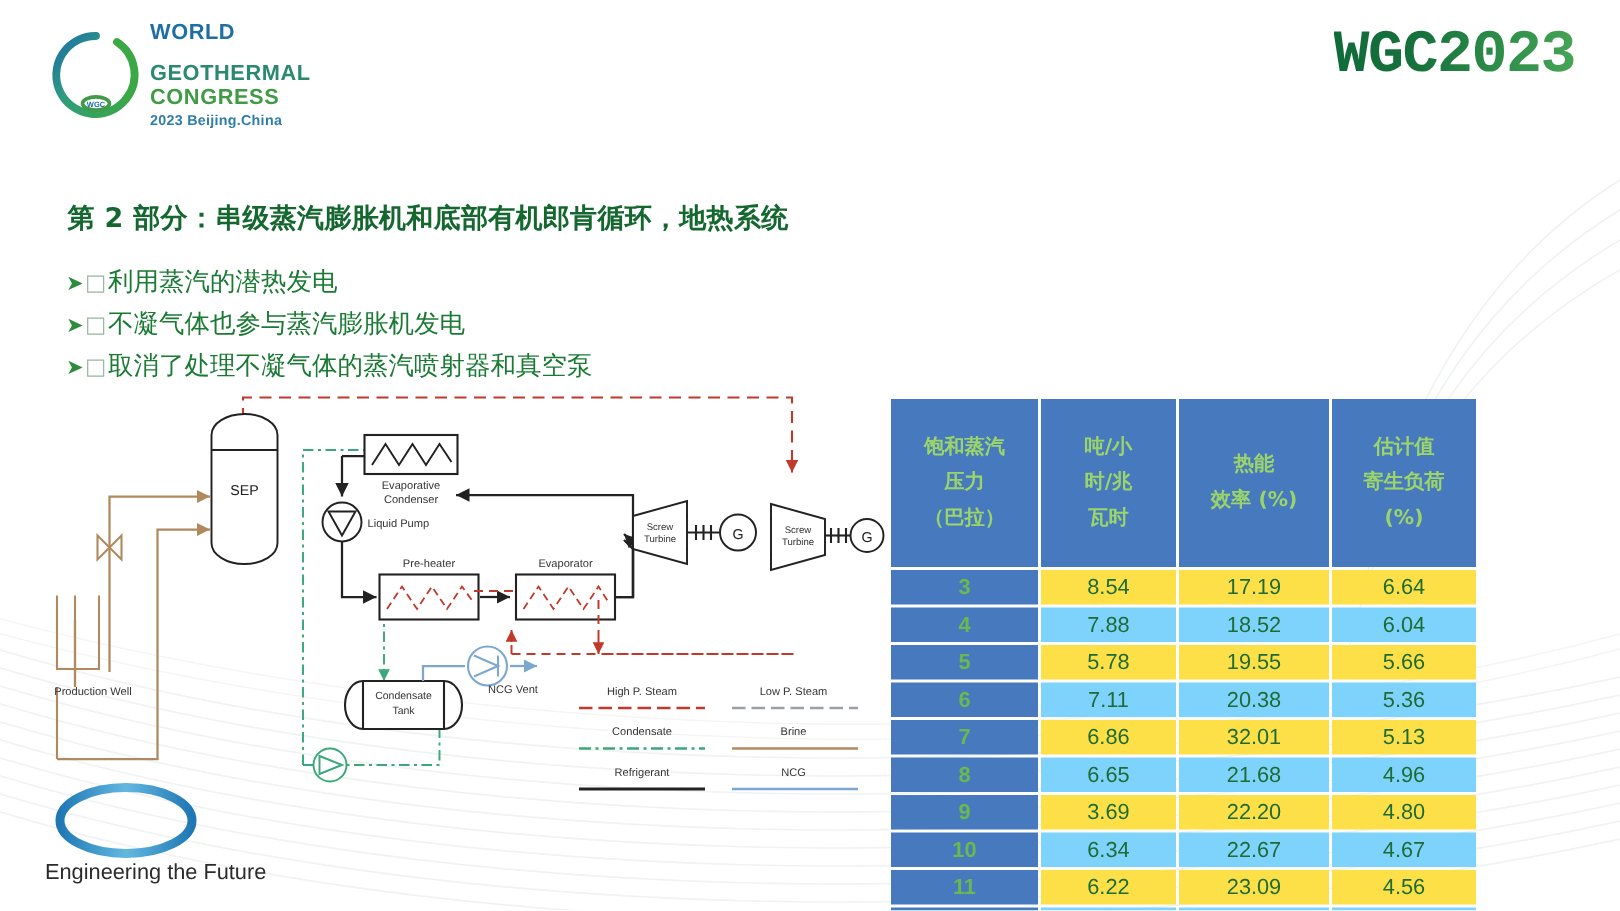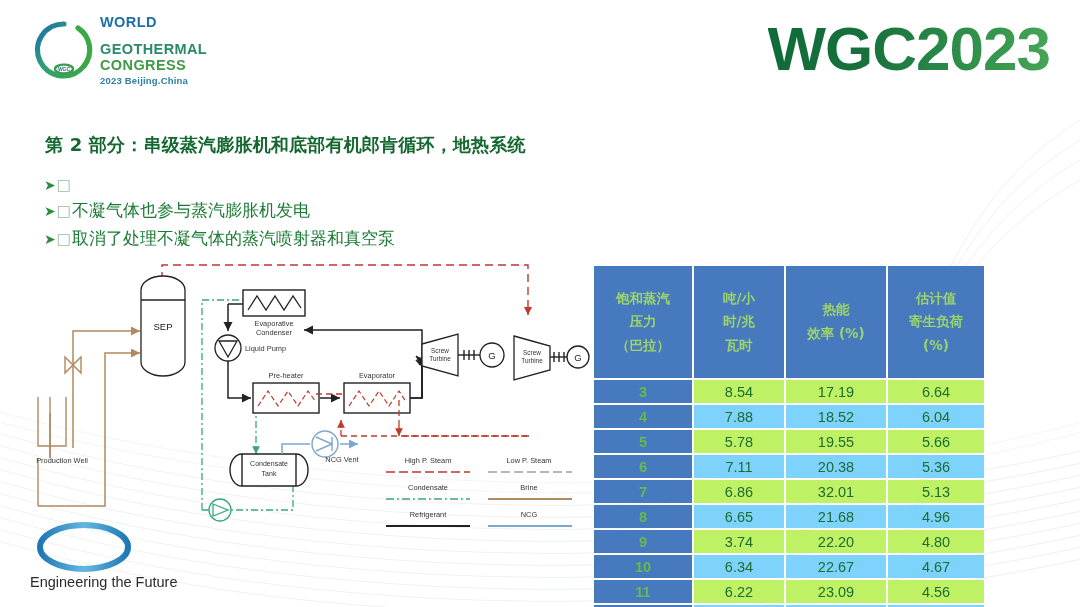--- a/index.html
+++ b/index.html
@@ -23,22 +23,22 @@
   .wgc-words .w1,.wgc-words .w2,.wgc-words .w3{
     font-family:"Liberation Sans",sans-serif;font-weight:bold;font-size:14.5px;letter-spacing:.4px;display:block;
   }
   .wgc-words .w1{color:#1d6fa5;}
   .wgc-words .w2{color:#2a8a6a;margin-top:12px;}
   .wgc-words .w3{color:#3f9b45;margin-top:2px;}
   .wgc-words .w4{display:block;font-size:9.5px;font-weight:bold;color:#2f7ea8;margin-top:3px;letter-spacing:.2px;}
 
   .wgc2023{
     position:absolute;right:30px;top:18px;
-    font-size:62px;font-weight:bold;letter-spacing:-1px;
-    font-family:Liberation Sans, sans-serif;
+    font-size:40px;font-weight:bold;letter-spacing:-1px;
+    font-family:Liberation Mono, monospace;
     background:linear-gradient(95deg,#0f6b3a 0%,#17713c 35%,#2f8f4a 70%,#46a556 100%);
     -webkit-background-clip:text;background-clip:text;color:transparent;
     line-height:1;
   }
 
   
   .title{
     position:absolute;left:45px;top:133px;z-index:5;
     font-size:18px;font-weight:bold;color:#14682f;
     font-family:"DejaVu Sans","Liberation Sans",sans-serif;
@@ -64,21 +64,21 @@
     padding:6px 2px;vertical-align:middle;line-height:1.75;
     font-family:"DejaVu Sans","Liberation Sans",sans-serif;
     height:112px;box-sizing:border-box;
   }
   .tbl th span{display:block;}
   .tbl td{
     font-size:14.5px;color:#1e6b33;text-align:center;padding:2px 0;height:19px;
     font-family:"Liberation Sans",sans-serif;
   }
   .tbl td.c0{background:#4679bd;color:#6ab84f;font-weight:bold;}
-  .tbl tr.odd td{background:#bef264;}
+  .tbl tr.odd td{background:#fde047;}
   .tbl tr.even td{background:#7dd3fc;}
   .tbl tr.odd td.c0,.tbl tr.even td.c0{background:#4679bd;}
   .tbl col.w0{width:100px;}
   .tbl col.w1{width:92px;}
   .tbl col.w2{width:102px;}
   .tbl col.w3{width:98px;}
 
   
   .kaishan{position:absolute;left:14px;top:520px;width:180px;height:78px;z-index:6;}
   .ks-text{
@@ -164,20 +164,21 @@
 
     <div class="wgc2023">WGC2023</div>
   </div>
 
   <div class="title">第 2 部分：串级蒸汽膨胀机和底部有机郎肯循环，地热系统</div>
 
   <div class="bullets">
     <div class="bullet">
       <span class="arr">➤</span>
       <span class="box">□</span>
+      <span>利用蒸汽的潜热发电</span>
     </div>
     <div class="bullet">
       <span class="arr">➤</span>
       <span class="box">□</span>
       <span>不凝气体也参与蒸汽膨胀机发电</span>
     </div>
     <div class="bullet">
       <span class="arr">➤</span>
       <span class="box">□</span>
       <span>取消了处理不凝气体的蒸汽喷射器和真空泵</span>
@@ -426,21 +427,21 @@
           <td>5.13</td>
         </tr>
       <tr class="even">
           <td class="c0">8</td>
           <td>6.65</td>
           <td>21.68</td>
           <td>4.96</td>
         </tr>
       <tr class="odd">
           <td class="c0">9</td>
-          <td>3.74</td>
+          <td>3.69</td>
           <td>22.20</td>
           <td>4.80</td>
         </tr>
       <tr class="even">
           <td class="c0">10</td>
           <td>6.34</td>
           <td>22.67</td>
           <td>4.67</td>
         </tr>
       <tr class="odd">

